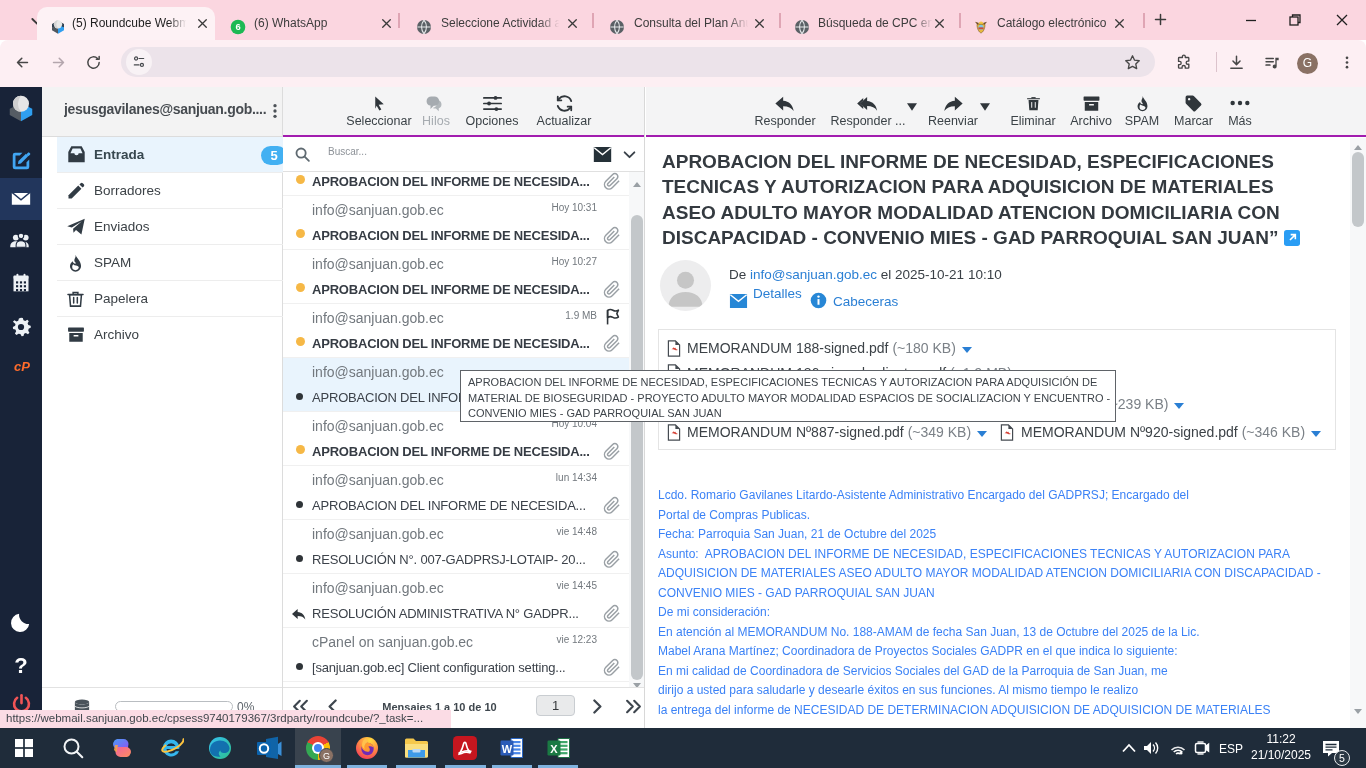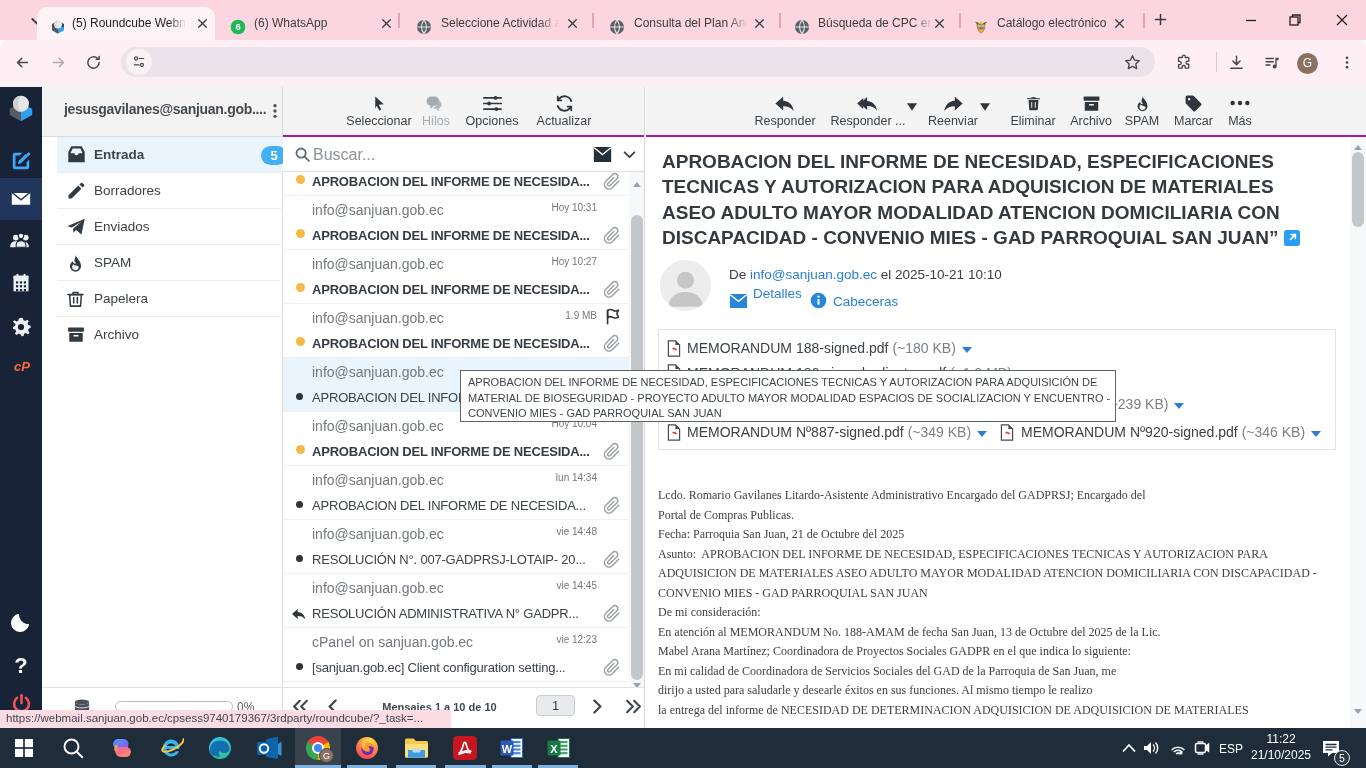--- a/index.html
+++ b/index.html
@@ -43,21 +43,21 @@
 .mi.unread .subj { font-weight:bold; }
 .dot { position:absolute; left:13px; border-radius:50%; }
 .dot.y { top:33px; width:9px; height:9px; background:#f6b846; }
 .dot.k { top:35px; width:7px; height:7px; background:#2f3438; }
 .clip { position:absolute; right:8px; top:30px; }
 #readpane { left:646px; top:0; width:720px; height:641px; background:#fff; }
 .link { color:#2a7fd4; }
 .att-name { font-size:14px; color:#3c4247; white-space:nowrap; }
 .att-size { font-size:14px; color:#7b8187; }
 .caret { display:inline-block; width:0; height:0; border-left:5px solid transparent; border-right:5px solid transparent; border-top:6px solid #2a7fd4; margin-left:6px; }
-#mailbody { left:12px; top:399px; width:690px; font-family:Liberation Serif, serif; font-size:12px; line-height:19.5px; color:#404040; white-space:pre; }
+#mailbody { left:12px; top:399px; width:690px; font-family:Liberation Sans, sans-serif; font-size:12px; line-height:19.5px; color:#3b82f6; white-space:pre; }
 
 
 .sbtrack { background:#f7f8f9; }
 .sbthumb { position:absolute; background:#c3c7ca; border-radius:6px; }
 .sbarr { position:absolute; width:0; height:0; }
 
 
 #msgtip { left:460px; top:370px; width:656px; height:52px; background:#fff; border:1px solid #5f6368; font-size:11px; line-height:15.6px; color:#3f454b; padding:4px 0 0 7px; z-index:50; white-space:nowrap; overflow:hidden; }
 #statustip { left:0; top:710px; width:451px; height:18px; background:#fbdce5; font-size:11.5px; color:#40464c; z-index:60; }
 
@@ -378,21 +378,21 @@
             <path d="M3.5 15a9 9 0 0 0 15.5 2.8l1.5-1.8"></path>
             <path d="M20.5 20.5V16H16" stroke-linejoin="round"></path>
           </svg>Actualizar
       </div>
     </div>
     <div class="abs" id="search">
       <svg class="abs" style="left:11px;top:9px" width="17" height="17" viewBox="0 0 24 24" fill="none" stroke="#5f6a71" stroke-width="2.6">
           <circle cx="10" cy="10" r="6.5"></circle>
           <path d="M15 15l6 6" stroke-linecap="round"></path>
         </svg>
-      <div class="abs" style="left:30px;top:9px;font-size:16px;color:#8d9298">Buscar...</div>
+      <div class="abs" style="left:45px;top:9px;font-size:10px;color:#8d9298">Buscar...</div>
       <svg class="abs" style="left:310px;top:10px" width="19" height="15" viewBox="0 0 24 19">
           <path d="M1 0h22v19H1z" fill="#253138"></path>
           <path d="M1.5 1L12 9.5 22.5 1" stroke="#fff" stroke-width="1.8" fill="none"></path>
         </svg>
       <svg class="abs" style="left:340px;top:13px" width="13" height="10" viewBox="0 0 24 18" fill="none" stroke="#394149" stroke-width="3.4" stroke-linecap="round" stroke-linejoin="round">
           <path d="M3 4l9 9 9-9"></path>
         </svg>
     </div>
     <div class="abs" id="items">
       <div class="abs mi unread" style="top:-30px">

